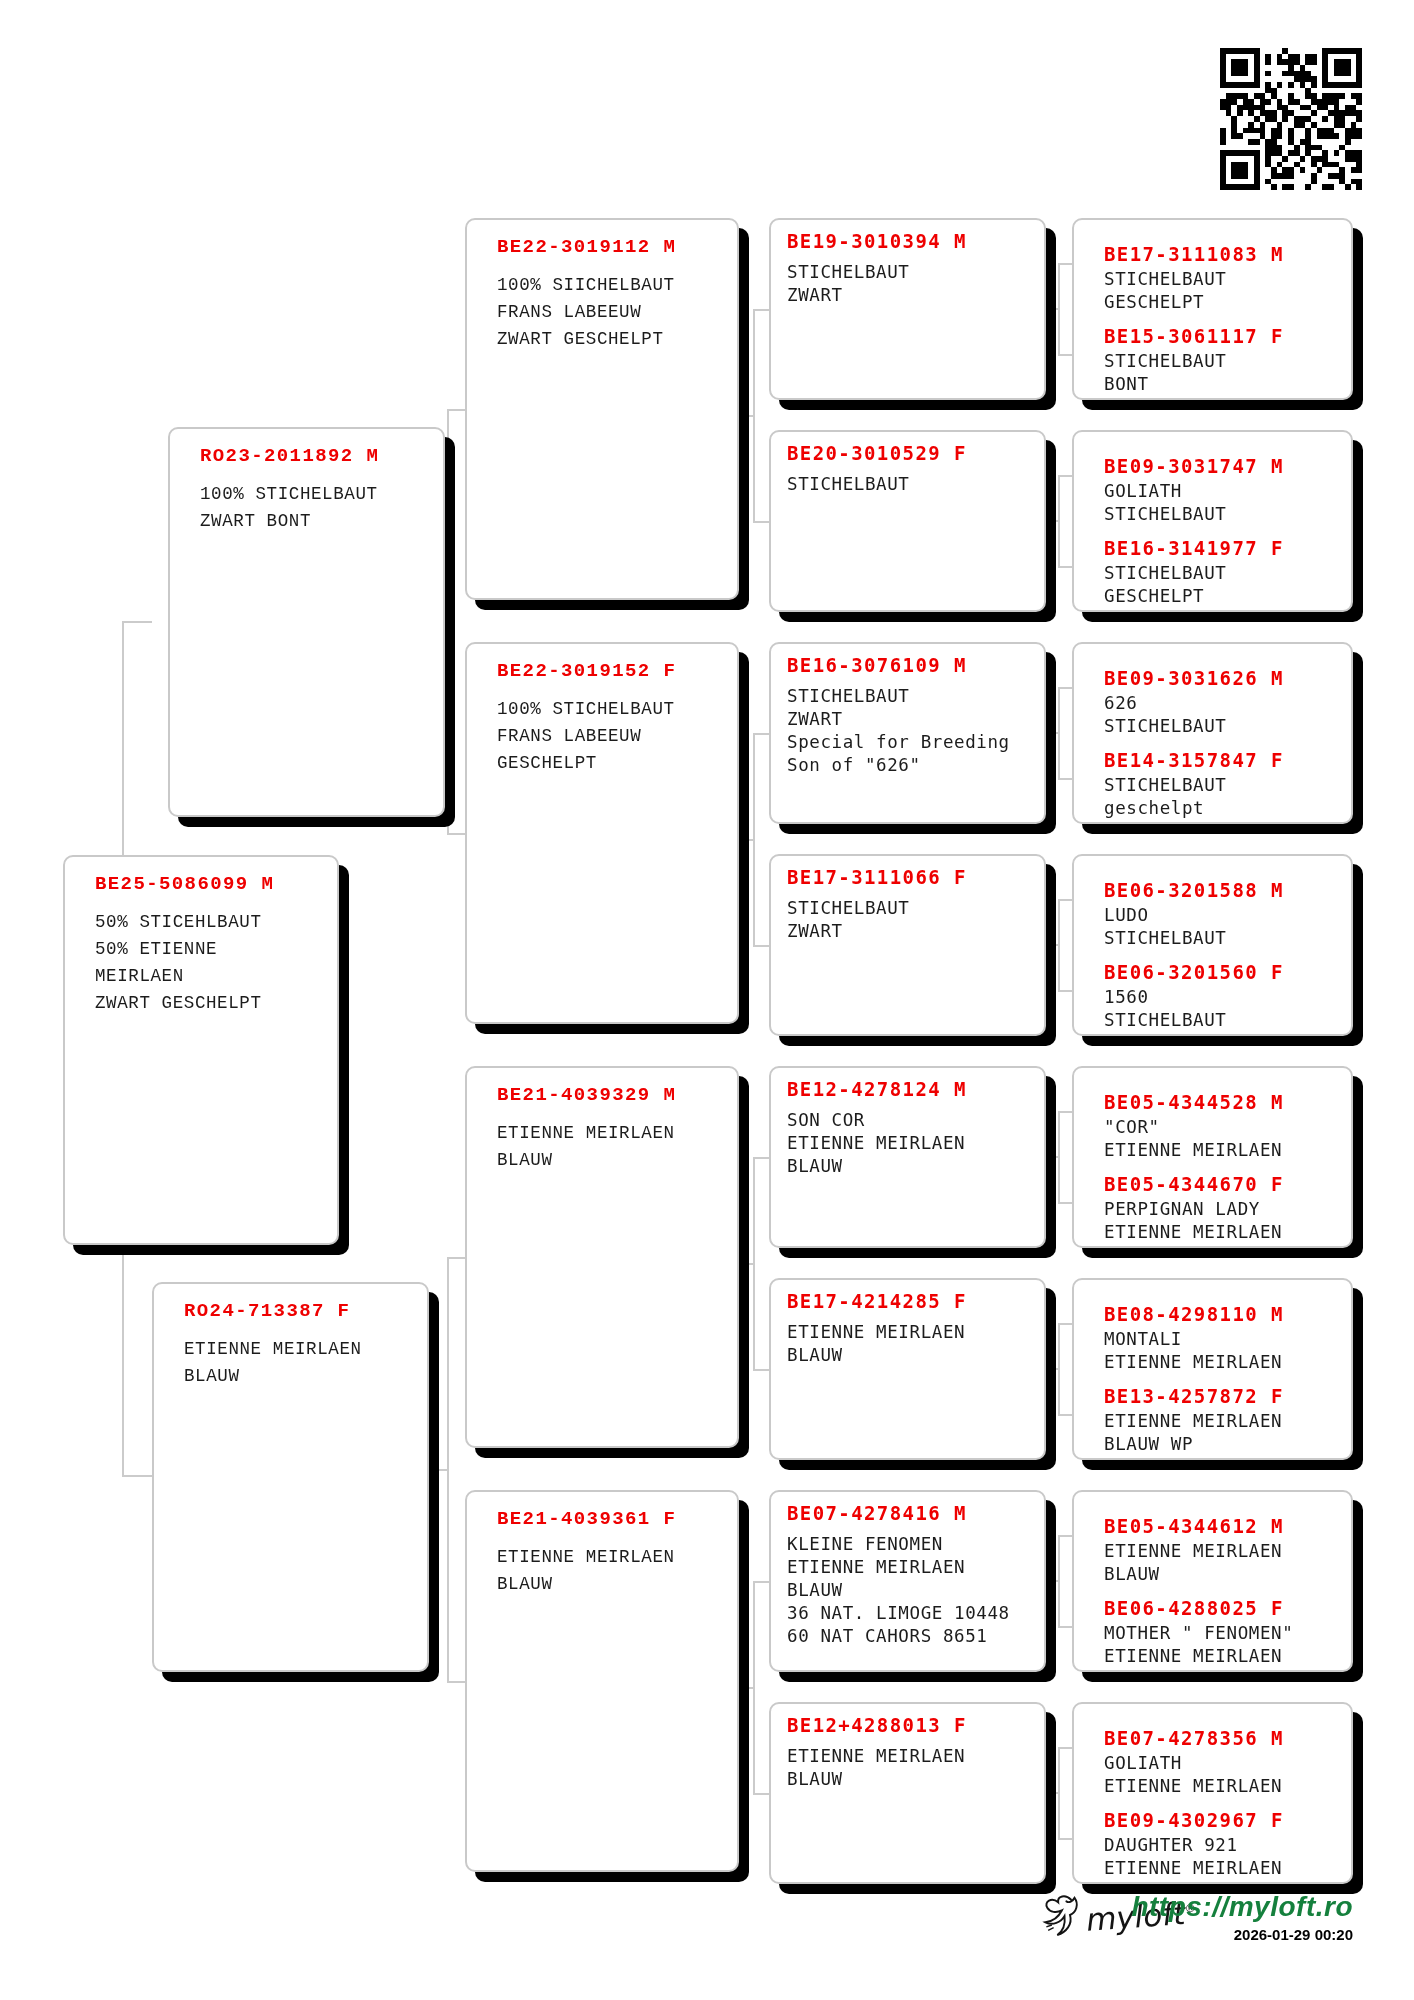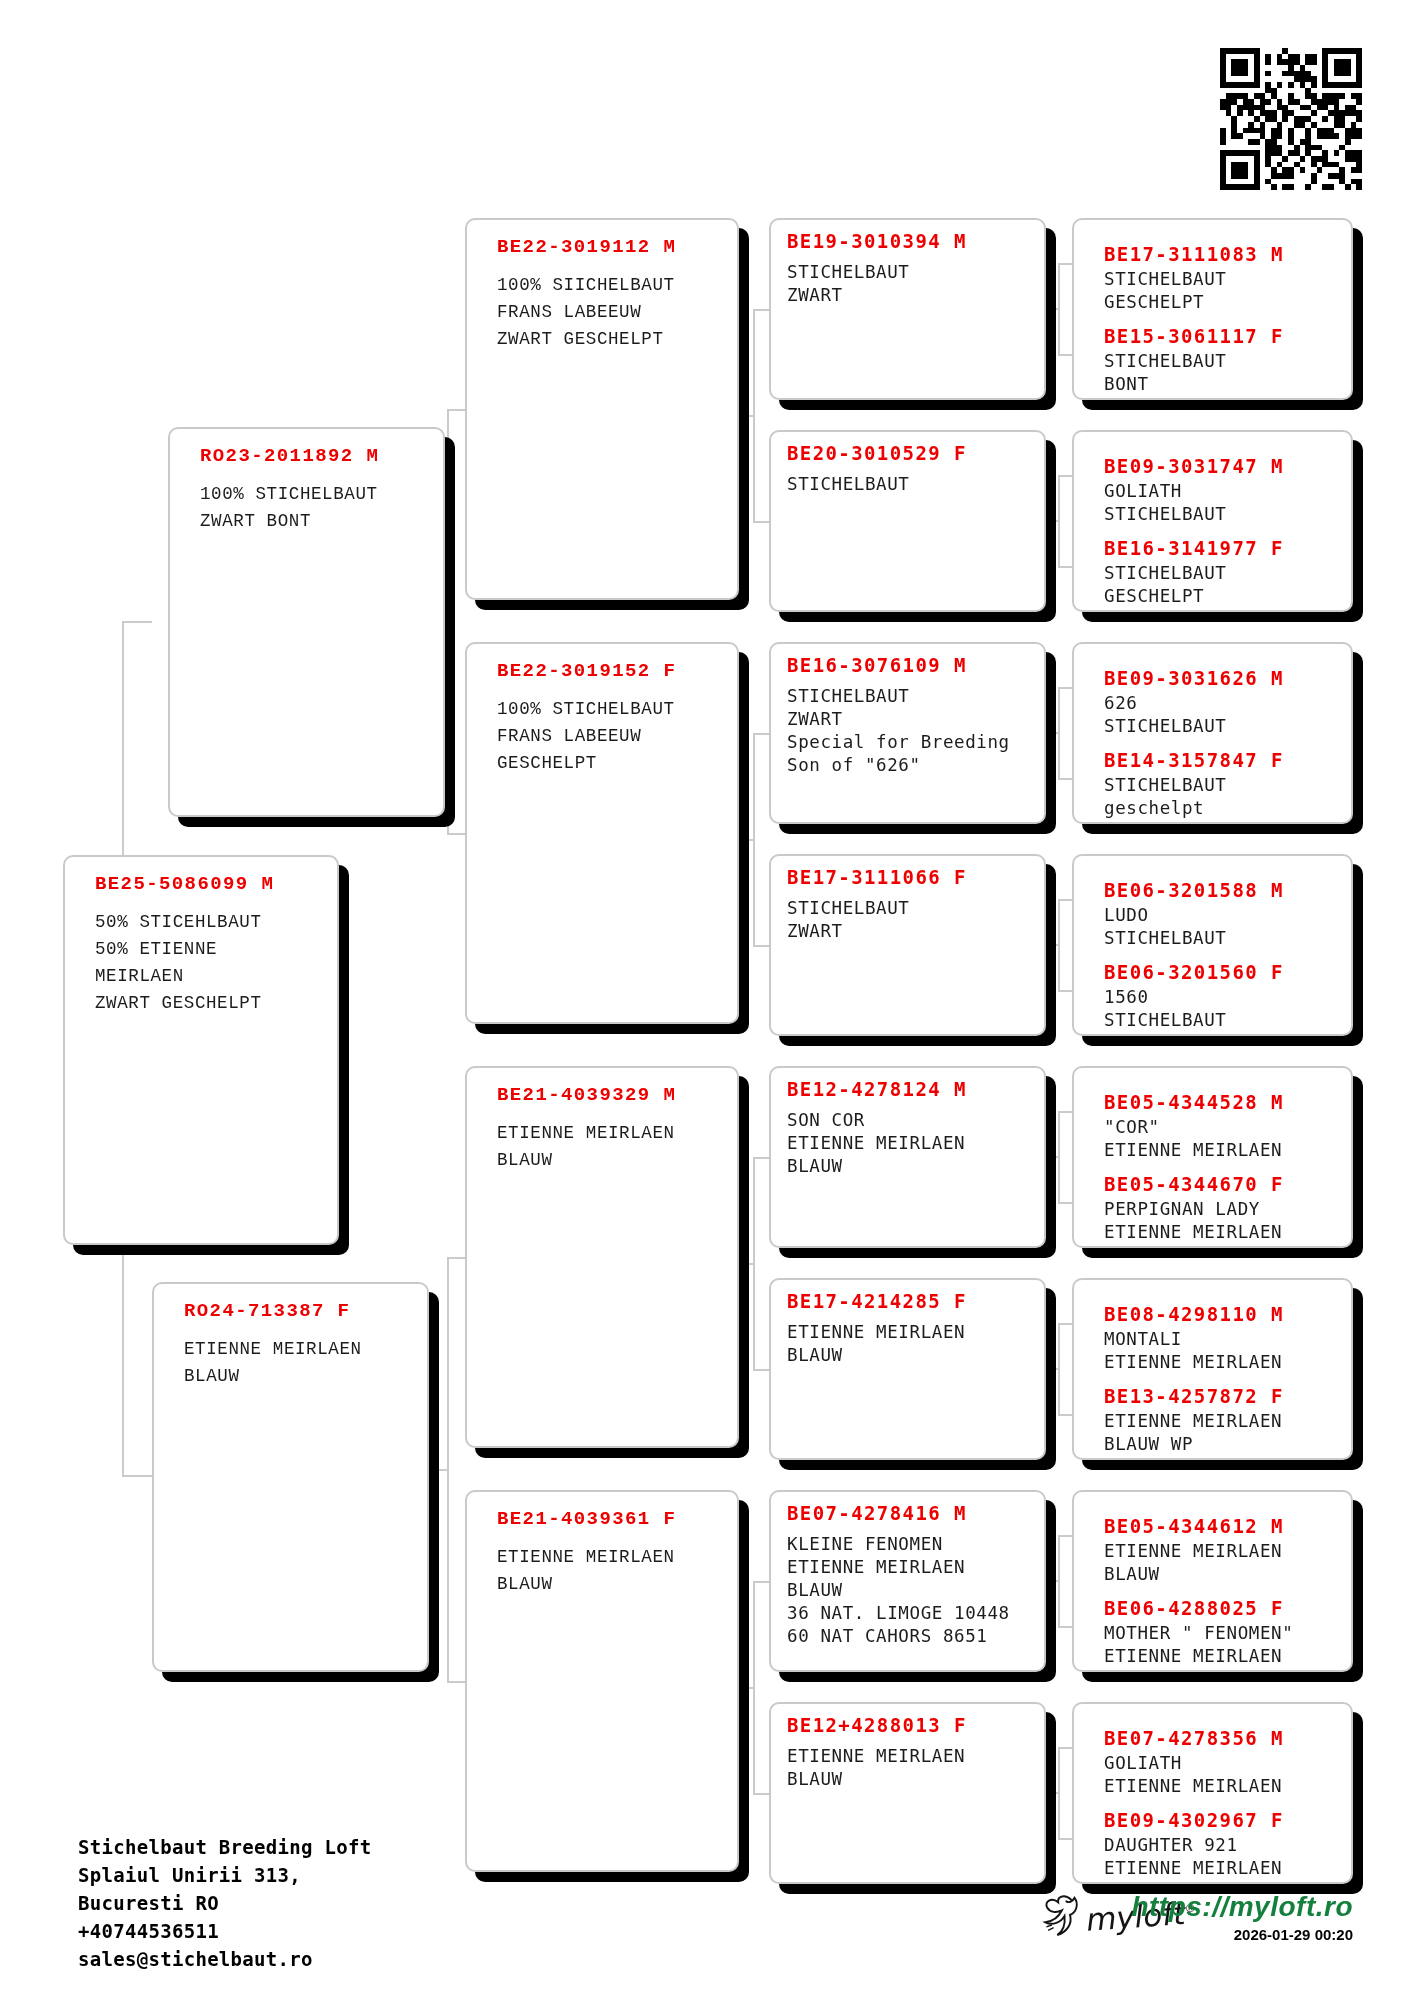--- a/index.html
+++ b/index.html
@@ -460,25 +460,20 @@
 ETIENNE MEIRLAEN</div>
     </div>
     <div class="divider"></div>
     <div class="cell">
       <div class="ring">BE09-4302967 F</div>
       <div class="body">DAUGHTER 921
 ETIENNE MEIRLAEN</div>
     </div>
   </div>
 
-  <div id="footer">Stichelbaut Breeding Loft
-Splaiul Unirii 313,
-Bucuresti RO
-+40744536511
-sales@stichelbaut.ro</div>
 
   <svg id="bird" viewBox="0 0 44 48" width="40" height="44">
     <path d="M34 7 C28 1 19 3 20 10 C13 4 4 9 8 16 C11 21 18 22 24 19 C20 27 13 31 6 32 C14 36 23 32 27 25 C28 34 25 42 19 46 C29 43 36 34 33 24 C40 21 43 12 38 5 C36 9 32 11 29 9" fill="none" stroke="#141414" stroke-width="2.1" stroke-linecap="round"></path>
     <path d="M7 37 L13 35 M9 41 L15 38" stroke="#141414" stroke-width="1.5" fill="none"></path>
   </svg>
   <div id="logotext"><span>myloft</span><sup>®</sup></div>
   <div id="url">https://myloft.ro</div>
   <div id="stamp">2026-01-29 00:20</div>
 
 <div class="cline" style="left: 1044px; top: 308px; width: 14px; height: 2px;"></div>

